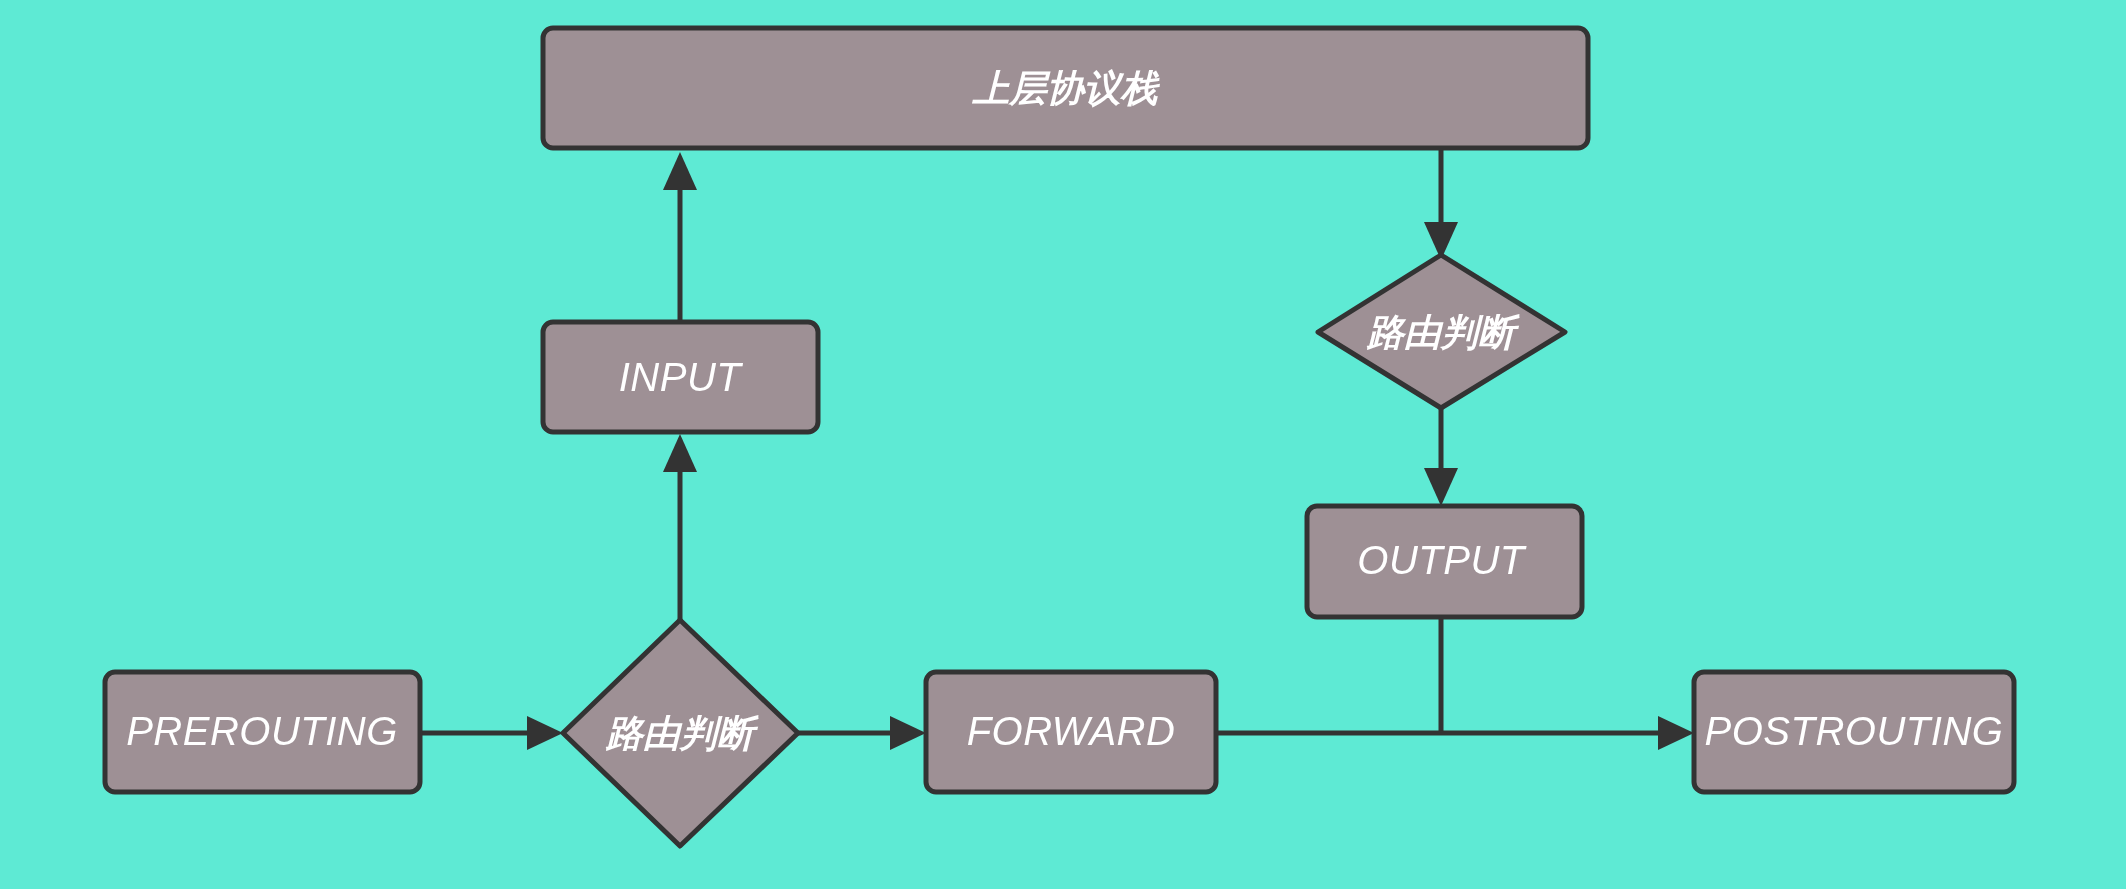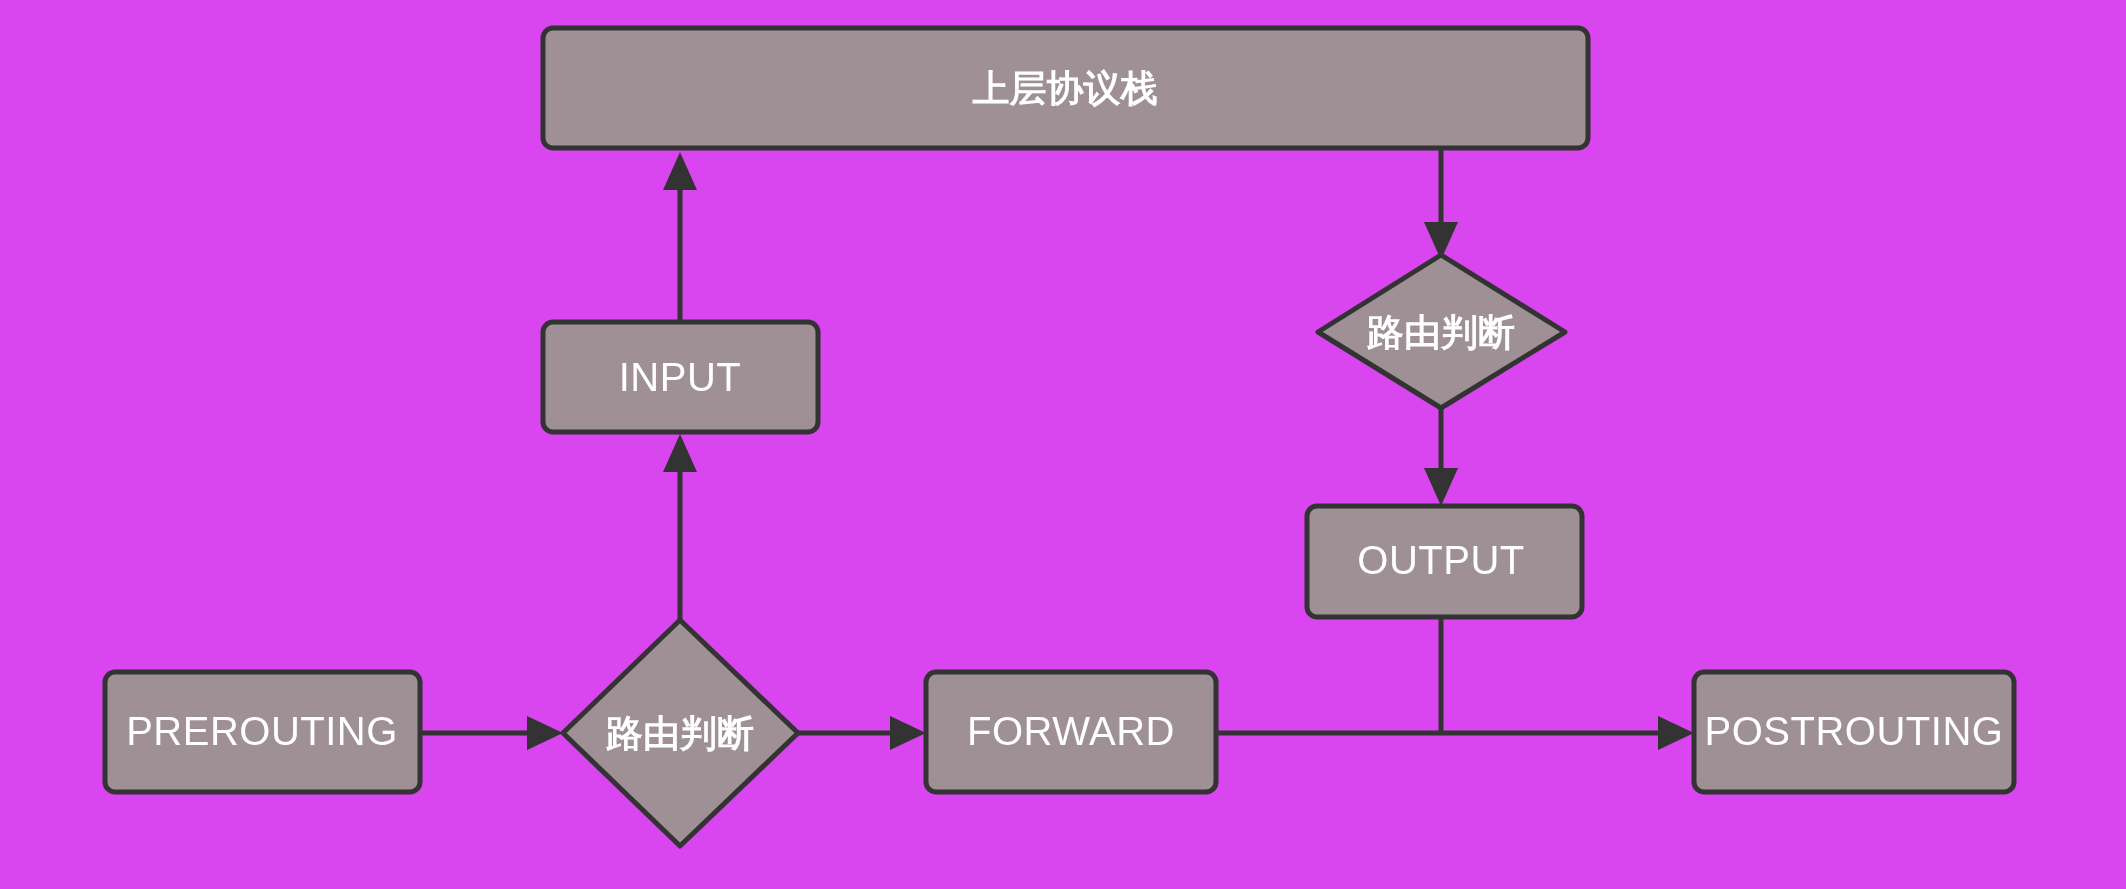--- a/index.html
+++ b/index.html
@@ -7,22 +7,23 @@
     padding: 0;
     background: #ffffff;
   }
   body {
     font-family: "Liberation Sans", "DejaVu Sans", sans-serif;
   }
   #diagram-root {
     position: relative;
     width: 2126px;
     height: 889px;
-    background: #d946ef;
+    background: #5eead4;
     overflow: hidden;
+    font-style: italic;
   }
   svg#flow-svg {
     display: block;
     width: 2126px;
     height: 889px;
   }
   .node-shape {
     fill: #9e9095;
     stroke: #333333;
     stroke-width: 5;

